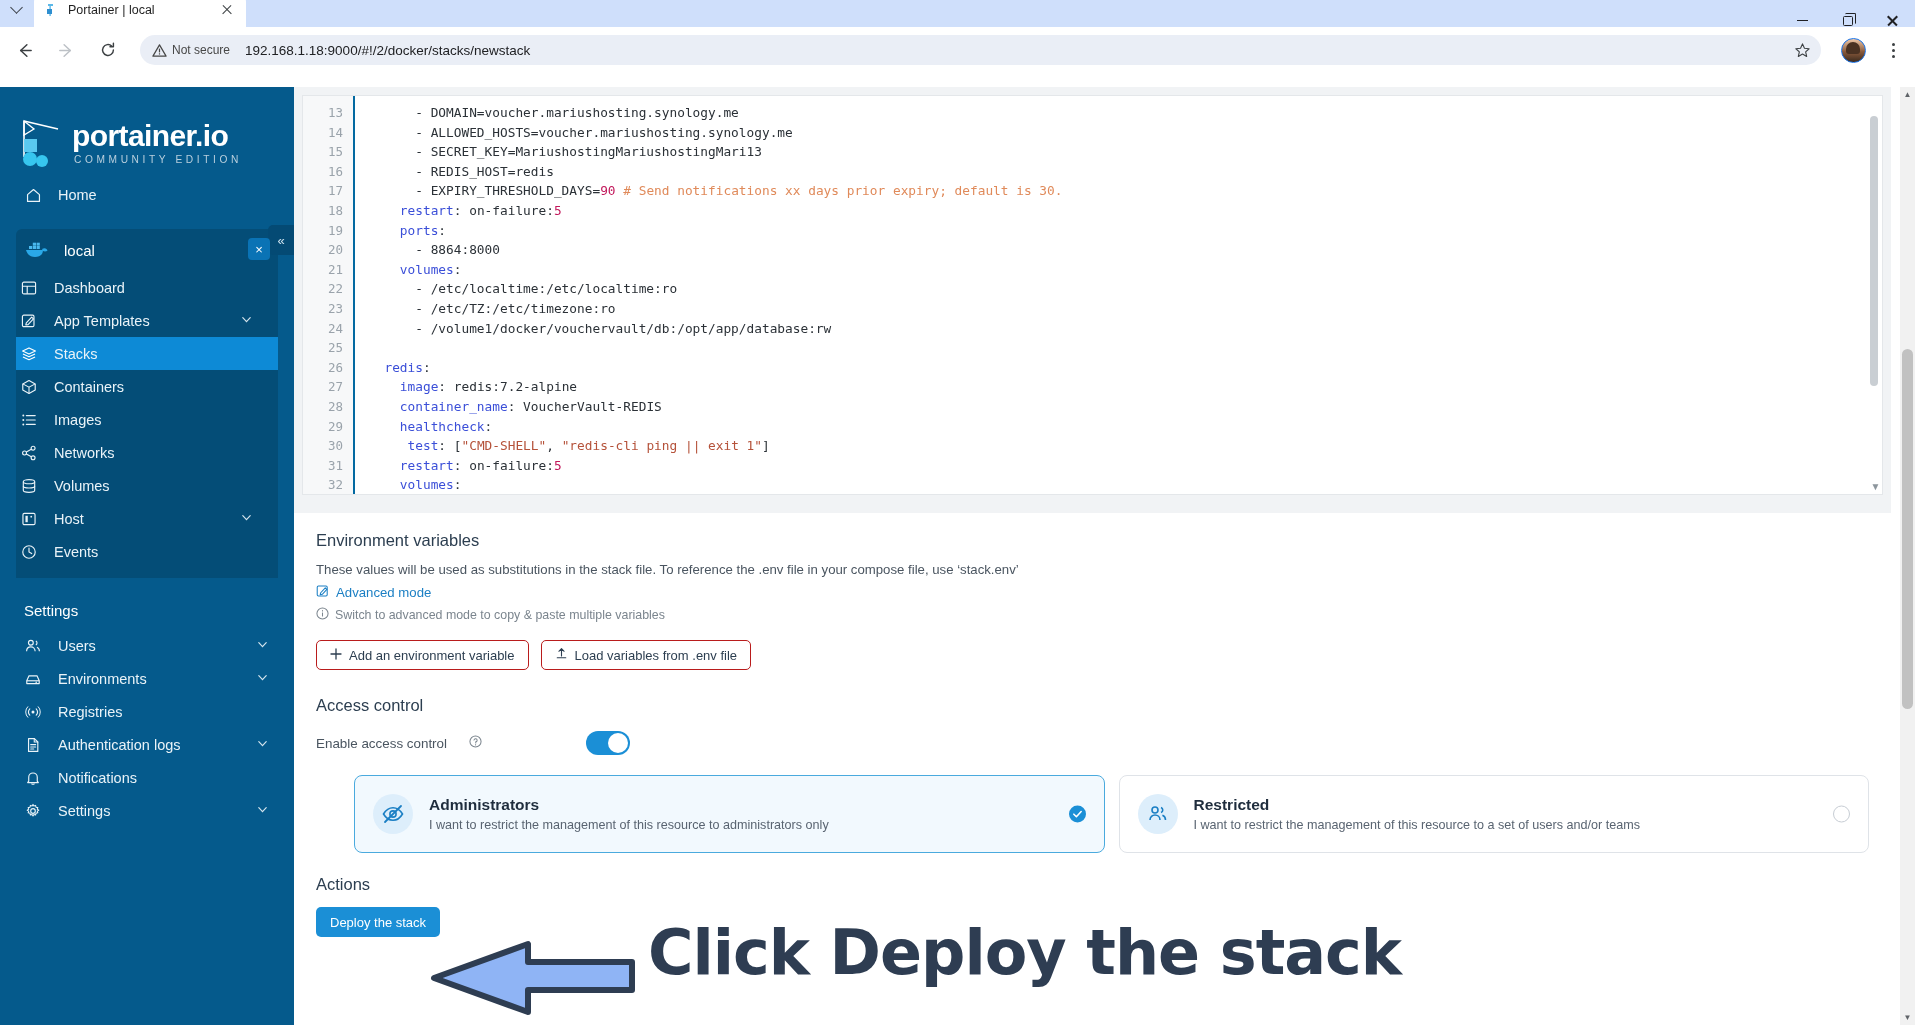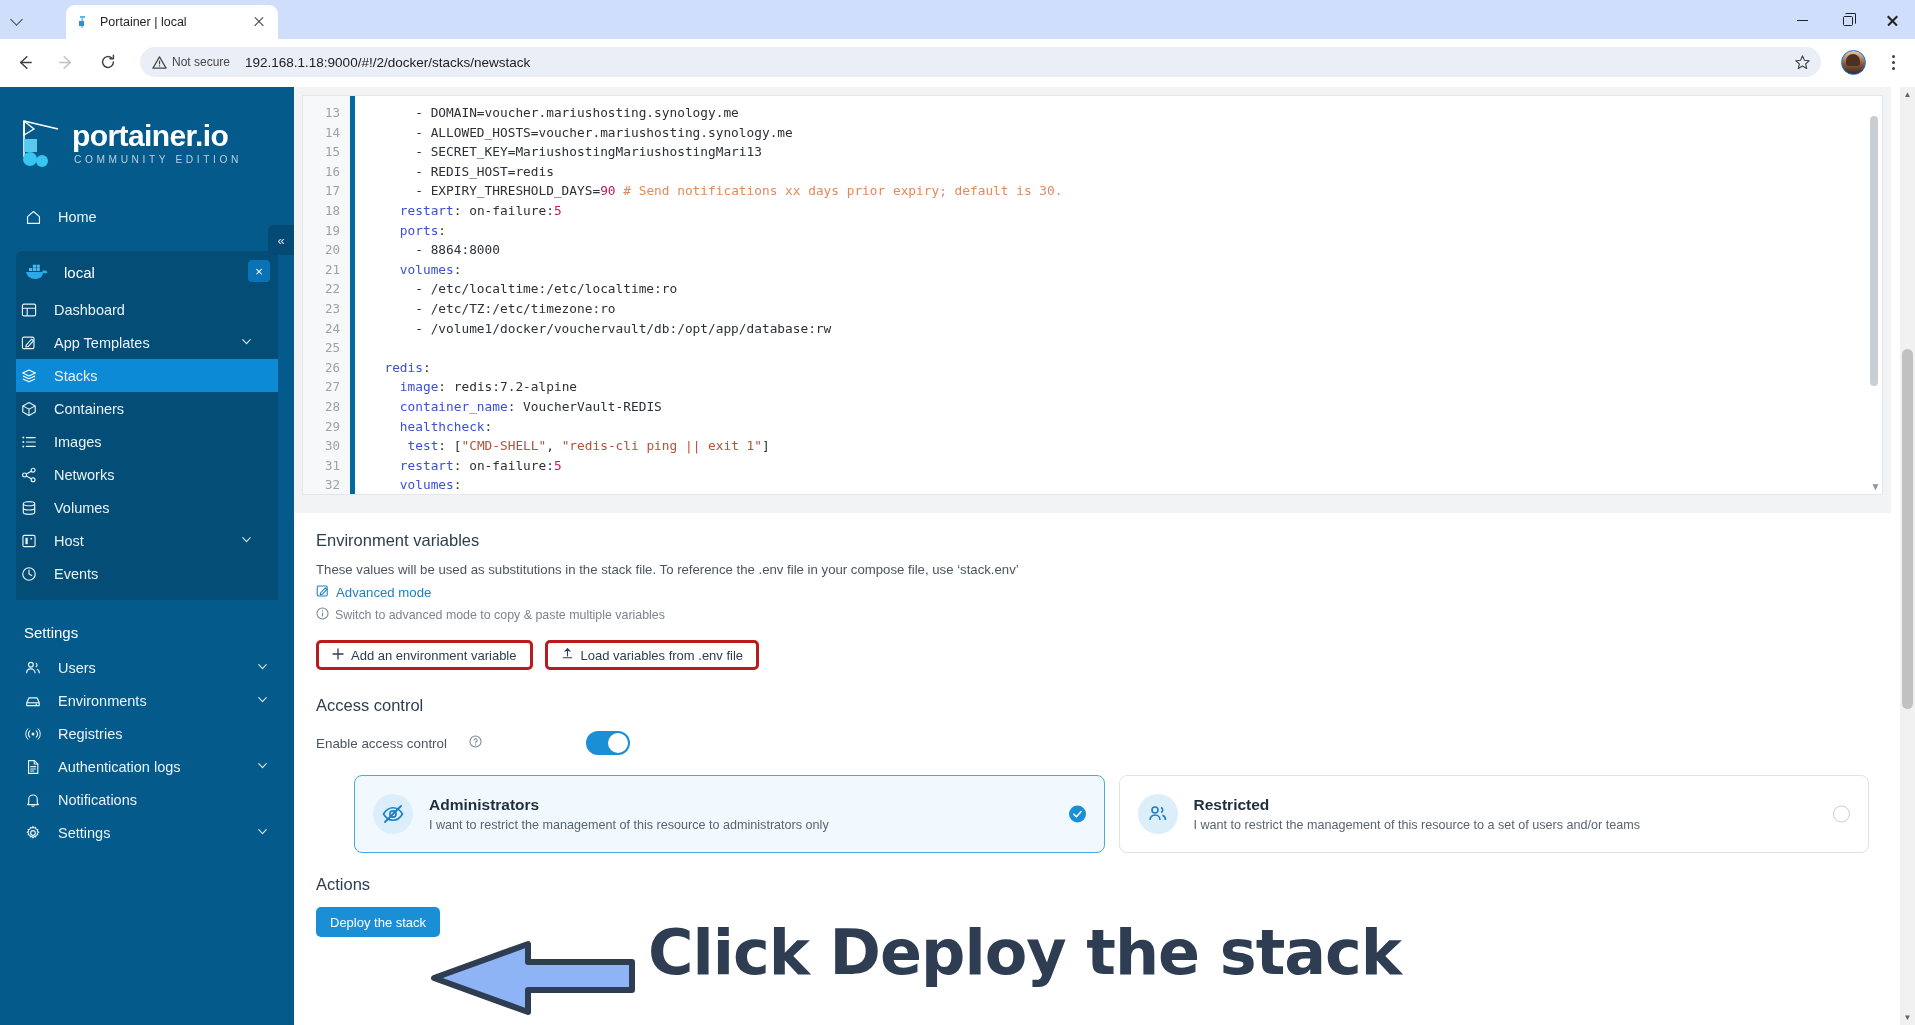--- a/index.html
+++ b/index.html
@@ -7,22 +7,22 @@
     width: 1915px; height: 1025px;
     font-family: "Liberation Sans", sans-serif;
     overflow: hidden;
     background: #ffffff;
   }
 
   
   .browser { width: 1915px; height: 1025px; position: relative; }
 
   .tabstrip {
-    height: 39px; background: #cfdffb;
-    display: flex; align-items: flex-end; position: relative; gap: 32px;
+    height: 27px; background: #cfdffb;
+    display: flex; align-items: flex-end; position: relative;
   }
   .tabstrip-left {
     width: 34px; height: 41px; display: flex; align-items: center; justify-content: center;
   }
   .chev-down-small { width: 14px; height: 14px; position: relative; }
   .chev-down-small::before {
     content: ""; position: absolute; left: 2px; top: 3px;
     width: 8px; height: 8px; border-right: 1.6px solid #3a3f47; border-bottom: 1.6px solid #3a3f47;
     transform: rotate(45deg);
   }
@@ -117,21 +117,21 @@
     background: #044a74; border-radius: 5px 0 0 5px; display: flex; align-items: center;
     justify-content: center; color: #cfe3ef; font-size: 13px;
   }
   .nav-item {
     display: flex; align-items: center; height: 32px; padding-left: 24px; gap: 16px;
     font-size: 14.5px; color: #eaf3f8; position: relative; cursor: pointer;
   }
   .nav-item .ic { width: 18px; height: 18px; flex: 0 0 18px; display:flex; align-items:center; justify-content:center;}
   .nav-item .lbl { flex: 1; white-space: nowrap; }
   .nav-item .chev { width: 16px; margin-right: 22px; opacity: .9; }
-  .nav-top { margin-top: 22px; }
+  .nav-top { }
   .env-group {
     background: #044d77; margin: 18px 16px 0 16px; border-radius: 6px 6px 0 0; padding: 0 0 10px 0;
   }
   .env-head {
     display: flex; align-items: center; height: 42px; padding-left: 8px; gap: 14px; font-size: 15px;
     color: #fff; position: relative;
   }
   .env-head .docker { width: 26px; height: 20px; flex: 0 0 26px; }
   .env-x {
     position: absolute; right: 8px; top: 9px; width: 22px; height: 22px;
@@ -155,21 +155,21 @@
 
   
   .editor-wrap {
     margin: 0 0 0 0; background: #f1f3f5; padding: 8px 8px 18px 8px;
   }
   .editor {
     background: #fff; border: 1px solid #e4e7ea; position: relative;
     height: 400px; overflow: hidden; display: flex;
   }
   .gutter {
-    width: 52px; flex: 0 0 52px; background: #f7f8f9; border-right: 5px solid #0369a1;
+    width: 52px; flex: 0 0 52px; background: #f7f8f9; border-right: 2px solid #0369a1;
     padding-top: 7px; text-align: right;
   }
   .gutter div {
     font-family: "DejaVu Sans Mono", monospace; font-size: 12.5px; color: #9aa3ab;
     line-height: 19.6px; padding-right: 10px;
   }
   .codearea { flex: 1; padding: 7px 0 0 14px; overflow: hidden; position: relative;}
   .codearea pre {
     font-family: "DejaVu Sans Mono", monospace; font-size: 12.8px; line-height: 19.6px;
     color: #24292e; white-space: pre; margin: 0;
@@ -198,21 +198,21 @@
   .link-row {
     display: flex; align-items: center; gap: 6px; padding-top: 7px;
     font-size: 13.2px; color: #1b7fc4; cursor: pointer;
   }
   .hint-row {
     display: flex; align-items: center; gap: 6px; padding-top: 6px;
     font-size: 12.4px; color: #7b858e;
   }
   .btn-row { display: flex; gap: 12px; padding-top: 17px; }
   .btn-outline {
-    height: 30px; border: 3px solid #b91c1c; border-radius: 5px; background: #fff;
+    height: 30px; border: 1px solid #b91c1c; border-radius: 5px; background: #fff;
     display: inline-flex; align-items: center; gap: 7px; padding: 0 13px;
     font-size: 13px; color: #2c3e50; cursor: pointer;
   }
 
   .toggle-row { display: flex; align-items: center; padding-top: 16px; }
   .toggle-label { font-size: 13.4px; color: #4a5560; display: flex; align-items: center; gap: 22px; width: 270px;}
   .switch {
     width: 44px; height: 24px; border-radius: 12px; background: #1b8fd6; position: relative;
     cursor: pointer; flex: 0 0 44px;
   }

